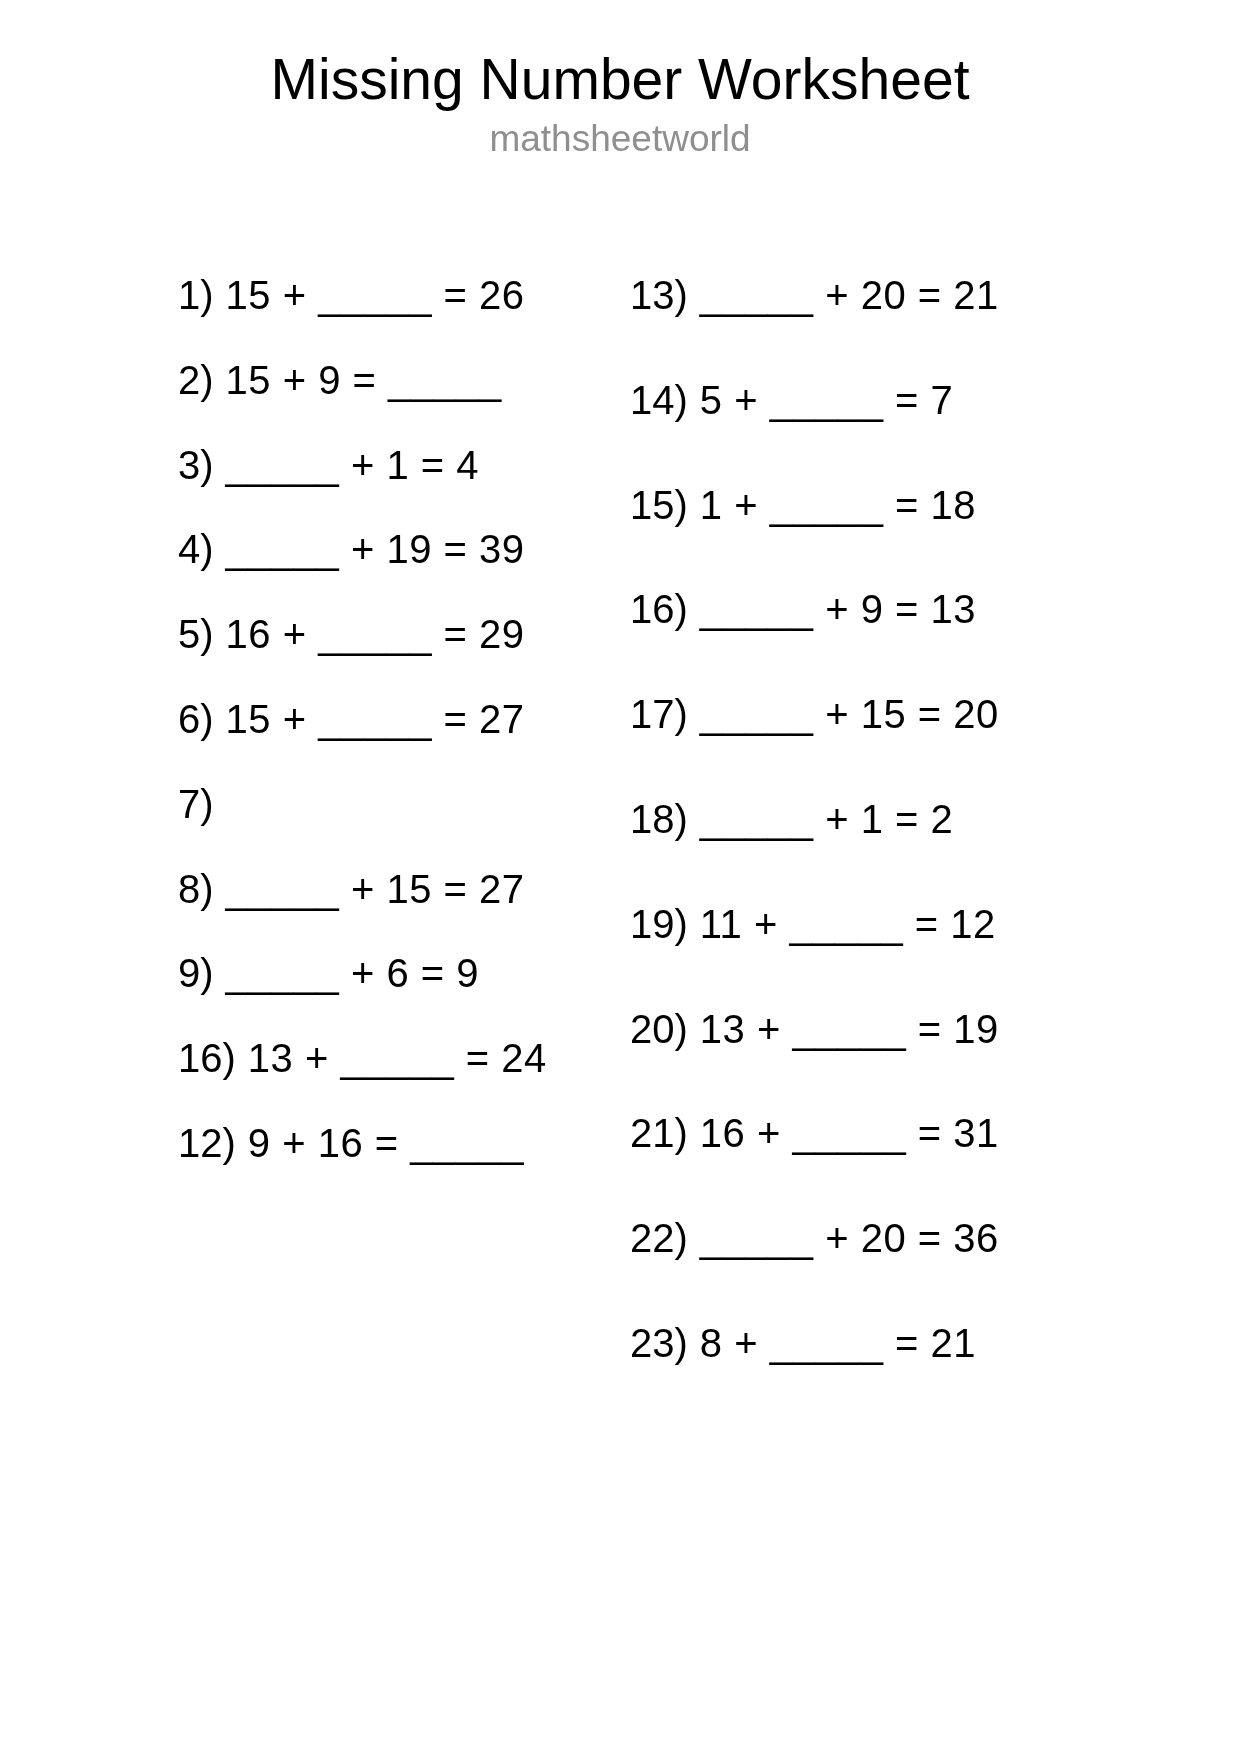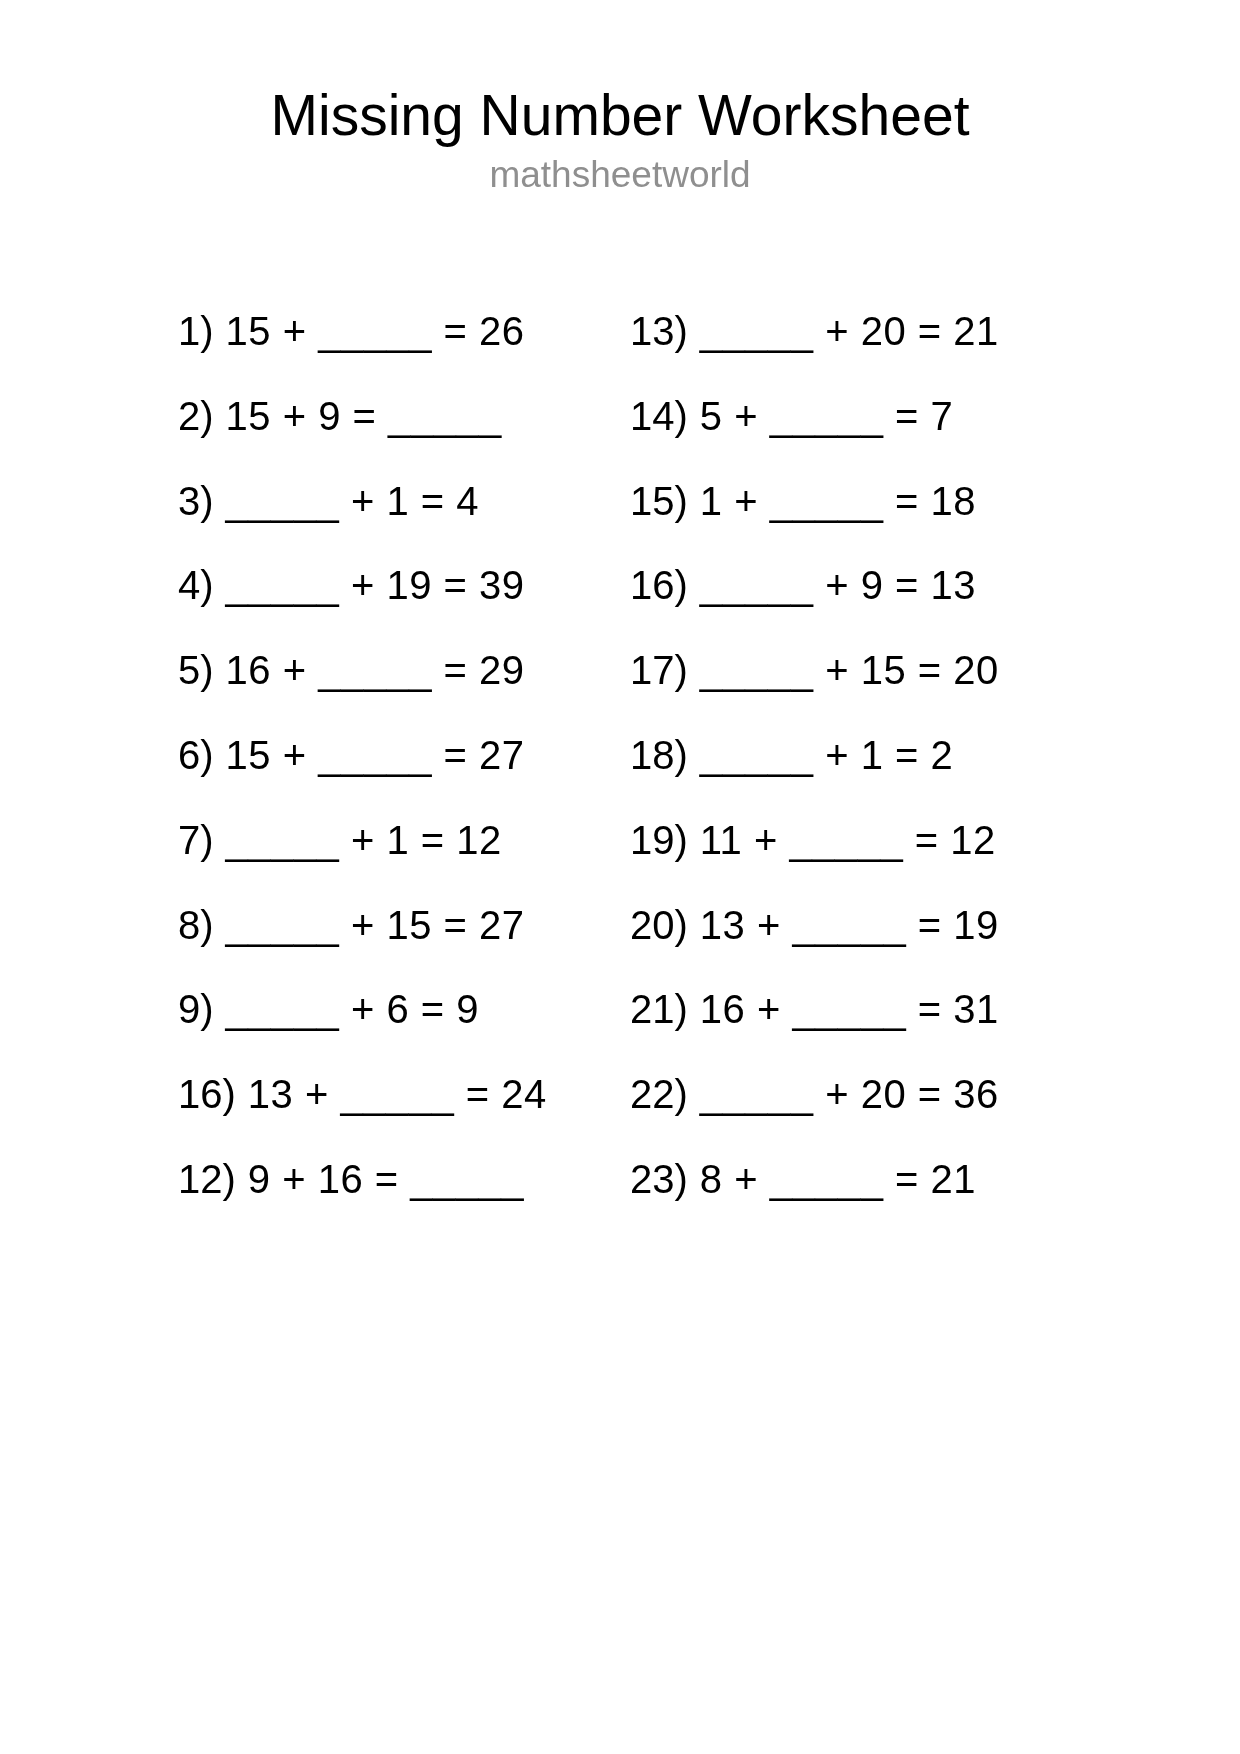--- a/index.html
+++ b/index.html
@@ -15,21 +15,21 @@
     color: var(--text-color);
   }
   .page {
     position: relative;
     width: 1240px;
     height: 1754px;
     background: var(--bg-color);
     overflow: hidden;
   }
   .header {
-    padding-top: 84px;
+    padding-top: 48px;
     text-align: center;
   }
   .title {
     font-size: 57px;
     font-weight: 400;
     letter-spacing: 0px;
     color: var(--text-color);
     line-height: 1.1;
   }
   .subtitle {
@@ -47,20 +47,21 @@
   .col {
     display: flex;
     flex-direction: column;
   }
   .col-left {
     margin-left: 178px;
     width: 452px;
   }
   .col-right {
     width: 500px;
+    gap: 20px;
   }
   .problem-row {
     height: 84.8px;
     display: flex;
     align-items: center;
     font-size: 40px;
     white-space: nowrap;
     color: var(--text-color);
   }
   .problem-number {
@@ -107,21 +108,20 @@
     <span class="problem-expression">16 + _____ = 29</span>
   </div>
 
   <div class="problem-row">
     <span class="problem-number">6)</span>
     <span class="problem-expression">15 + _____ = 27</span>
   </div>
 
   <div class="problem-row">
     <span class="problem-number">7)</span>
-    <span class="problem-expression">_____ + 1 = 12</span>
   </div>
 
   <div class="problem-row">
     <span class="problem-number">8)</span>
     <span class="problem-expression">_____ + 15 = 27</span>
   </div>
 
   <div class="problem-row">
     <span class="problem-number">9)</span>
     <span class="problem-expression">_____ + 6 = 9</span>

